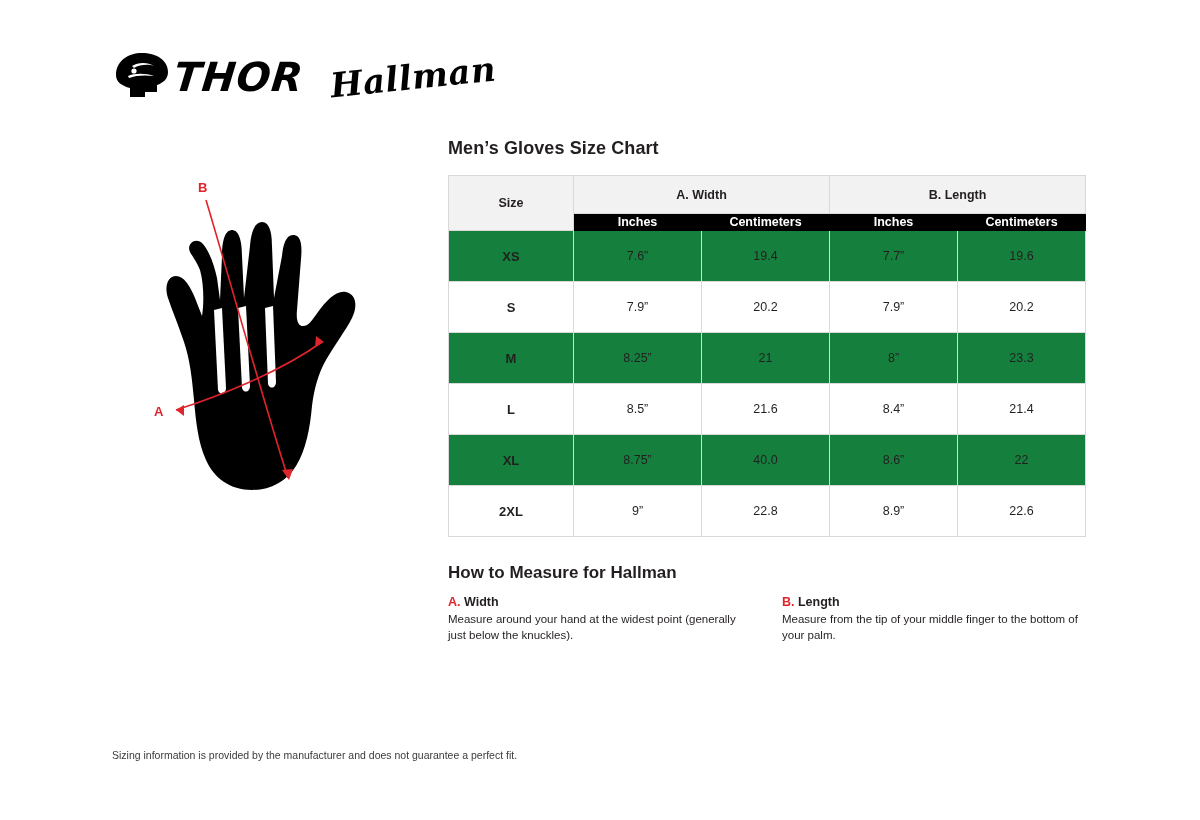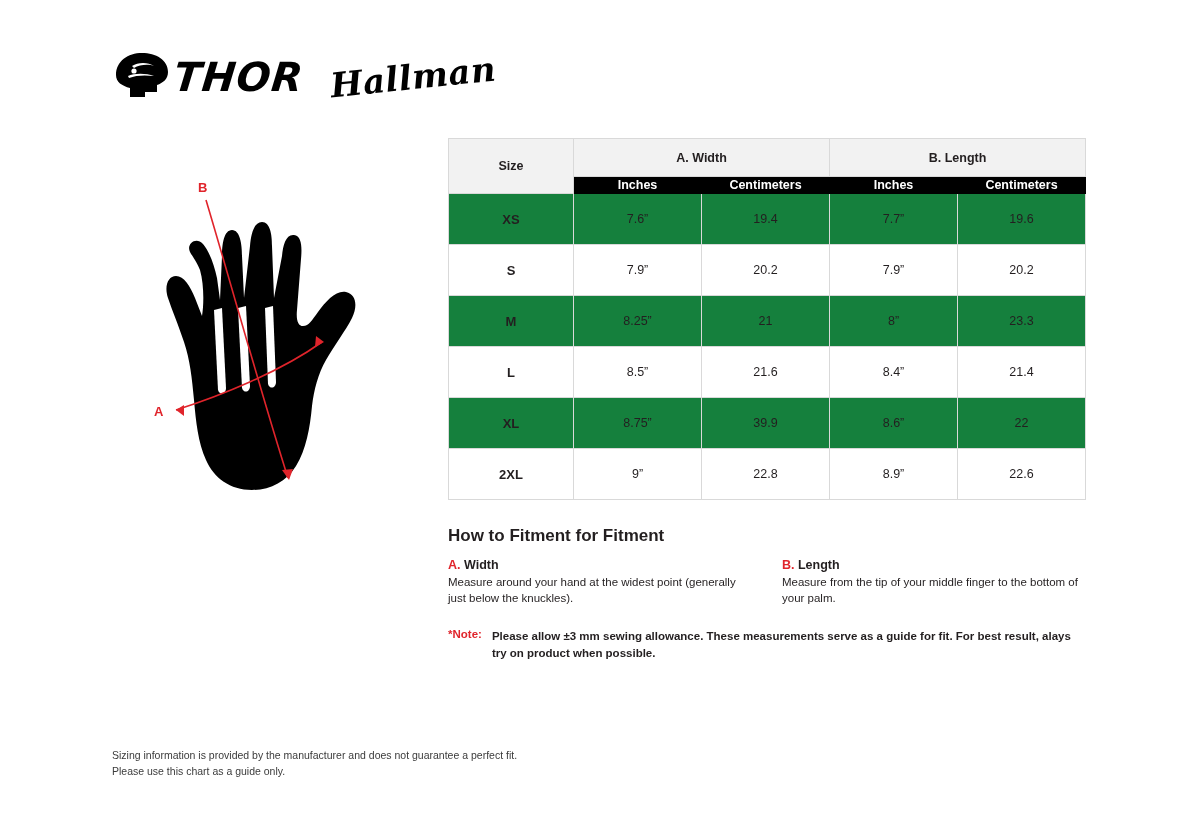--- a/index.html
+++ b/index.html
@@ -235,20 +235,21 @@
     <g stroke="#e0242b" fill="none" stroke-width="1.6">
       <path d="M96 40 C120 120 150 230 178 318"></path>
       <path d="M172 310 L179 320 L183 309" fill="#e0242b" stroke="none"></path>
     </g>
     <text class="marker-label" x="88" y="32">B</text>
   </svg>
 </div>
 
 <div class="content">
 
+  <h1 class="chart-title">Men’s Gloves Size Chart</h1>
 
   <table class="size-table">
     <colgroup>
       <col style="width:125px">
       <col style="width:128px">
       <col style="width:128px">
       <col style="width:128px">
       <col style="width:128px">
     </colgroup>
     <thead>
@@ -289,55 +290,50 @@
       <tr class="plain">
         <td class="size-cell">L</td>
         <td>8.5”</td>
         <td>21.6</td>
         <td>8.4”</td>
         <td>21.4</td>
       </tr>
       <tr class="shaded">
         <td class="size-cell">XL</td>
         <td>8.75”</td>
-        <td>39.9</td>
+        <td>40.0</td>
         <td>8.6”</td>
         <td>22</td>
       </tr>
       <tr class="plain">
         <td class="size-cell">2XL</td>
         <td>9”</td>
         <td>22.8</td>
         <td>8.9”</td>
         <td>22.6</td>
       </tr>
     </tbody>
   </table>
 
-  <h2 class="measure-title">How to Fitment for Fitment</h2>
+  <h2 class="measure-title">How to Measure for Hallman</h2>
 
   <div class="measure-cols">
     <div class="measure-col">
       <div class="measure-head">
         <span class="letter">A.</span>
         <span>Width</span>
       </div>
       <div class="measure-body">Measure around your hand at the widest point (generally just below the knuckles).</div>
     </div>
     <div class="measure-col">
       <div class="measure-head">
         <span class="letter">B.</span>
         <span>Length</span>
       </div>
       <div class="measure-body">Measure from the tip of your middle finger to the bottom of your palm.</div>
     </div>
   </div>
 
-  <div class="note-row">
-    <span class="note-label">*Note:</span>
-    <span class="note-text">Please allow ±3 mm sewing allowance. These measurements serve as a guide for fit. For best result, alays try on product when possible.</span>
-  </div>
 </div>
 
 <div class="footer">
   <div>Sizing information is provided by the manufacturer and does not guarantee a perfect fit.</div>
-  <div>Please use this chart as a guide only.</div>
 </div>
 
 </body></html>

